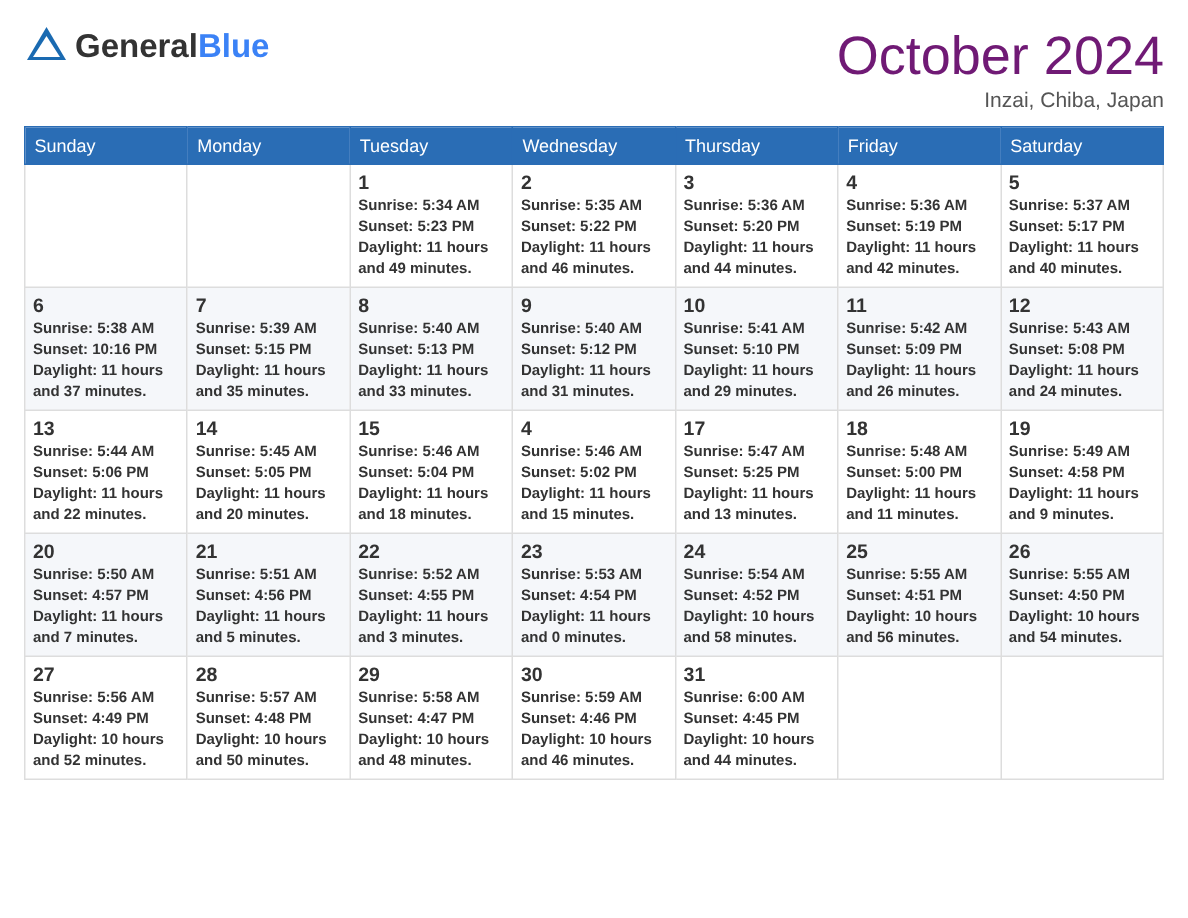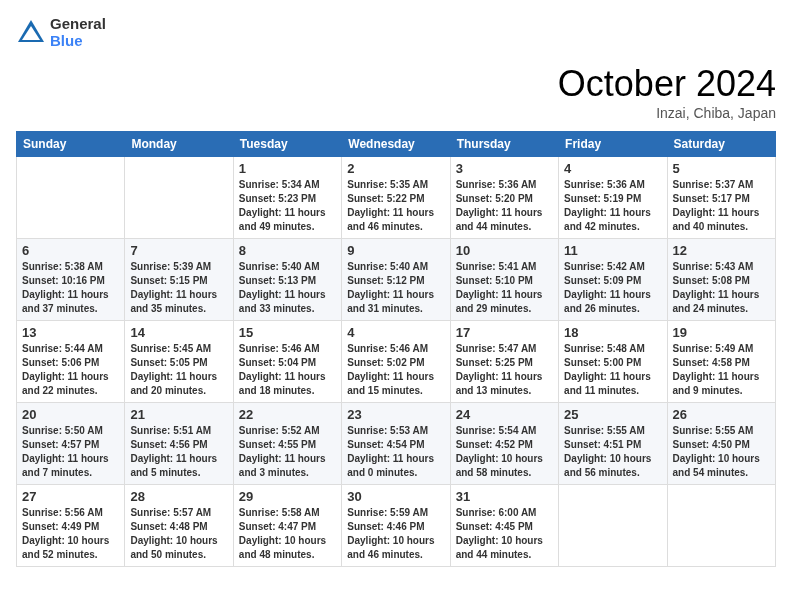--- a/index.html
+++ b/index.html
@@ -16,56 +16,55 @@
       align-items: flex-start;
       margin-bottom: 10px;
     }
     .logo {
       display: flex;
       align-items: center;
       gap: 4px;
     }
     .logo-text {
       display: flex;
-      flex-direction: column;
-      font-size: 15px;
+      flex-direction: row;
+      font-size: 22px;
       font-weight: bold;
       color: #333;
       line-height: 1.1;
     }
     .logo-general { color: #333; }
     .logo-blue { color: #3b82f6; }
     .logo-icon {
       width: 30px;
       height: 30px;
     }
     .title-block {
       text-align: right;
     }
     .month-title {
       font-size: 36px;
       font-weight: normal;
-      color: #000000;
-      margin-top: 47px;
+      color: #701a75;
     }
     .location {
       font-size: 14px;
       color: #555;
       text-align: right;
     }
     .calendar {
       width: 100%;
       border-collapse: collapse;
       border: 1px solid #ccc;
     }
     .calendar th {
       background: #2a6db5;
       color: #fff;
       font-size: 12px;
-      font-weight: bold;
+      font-weight: normal;
       padding: 5px 6px;
       text-align: left;
       border: 1px solid #2a6db5;
     }
     .calendar td {
       vertical-align: top;
       padding: 4px 5px;
       font-size: 10px;
       color: #333;
       border: 1px solid #ddd;

